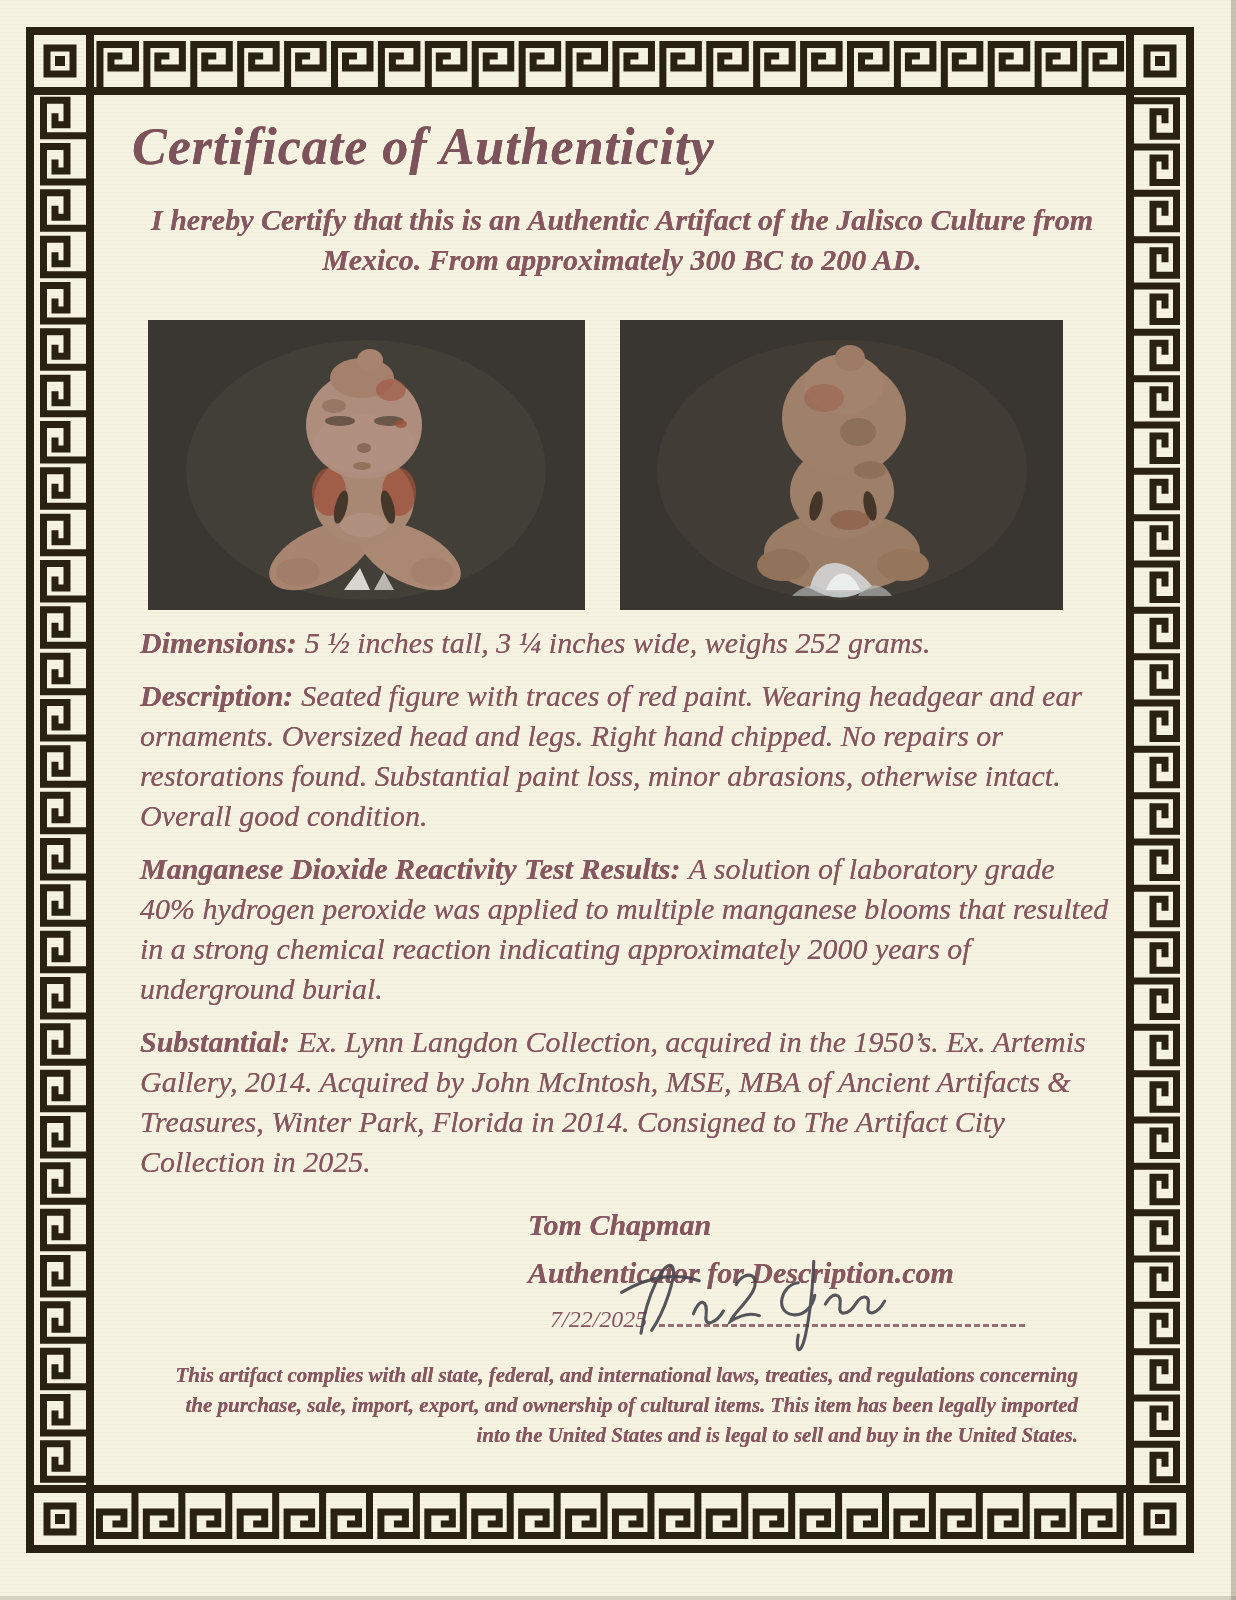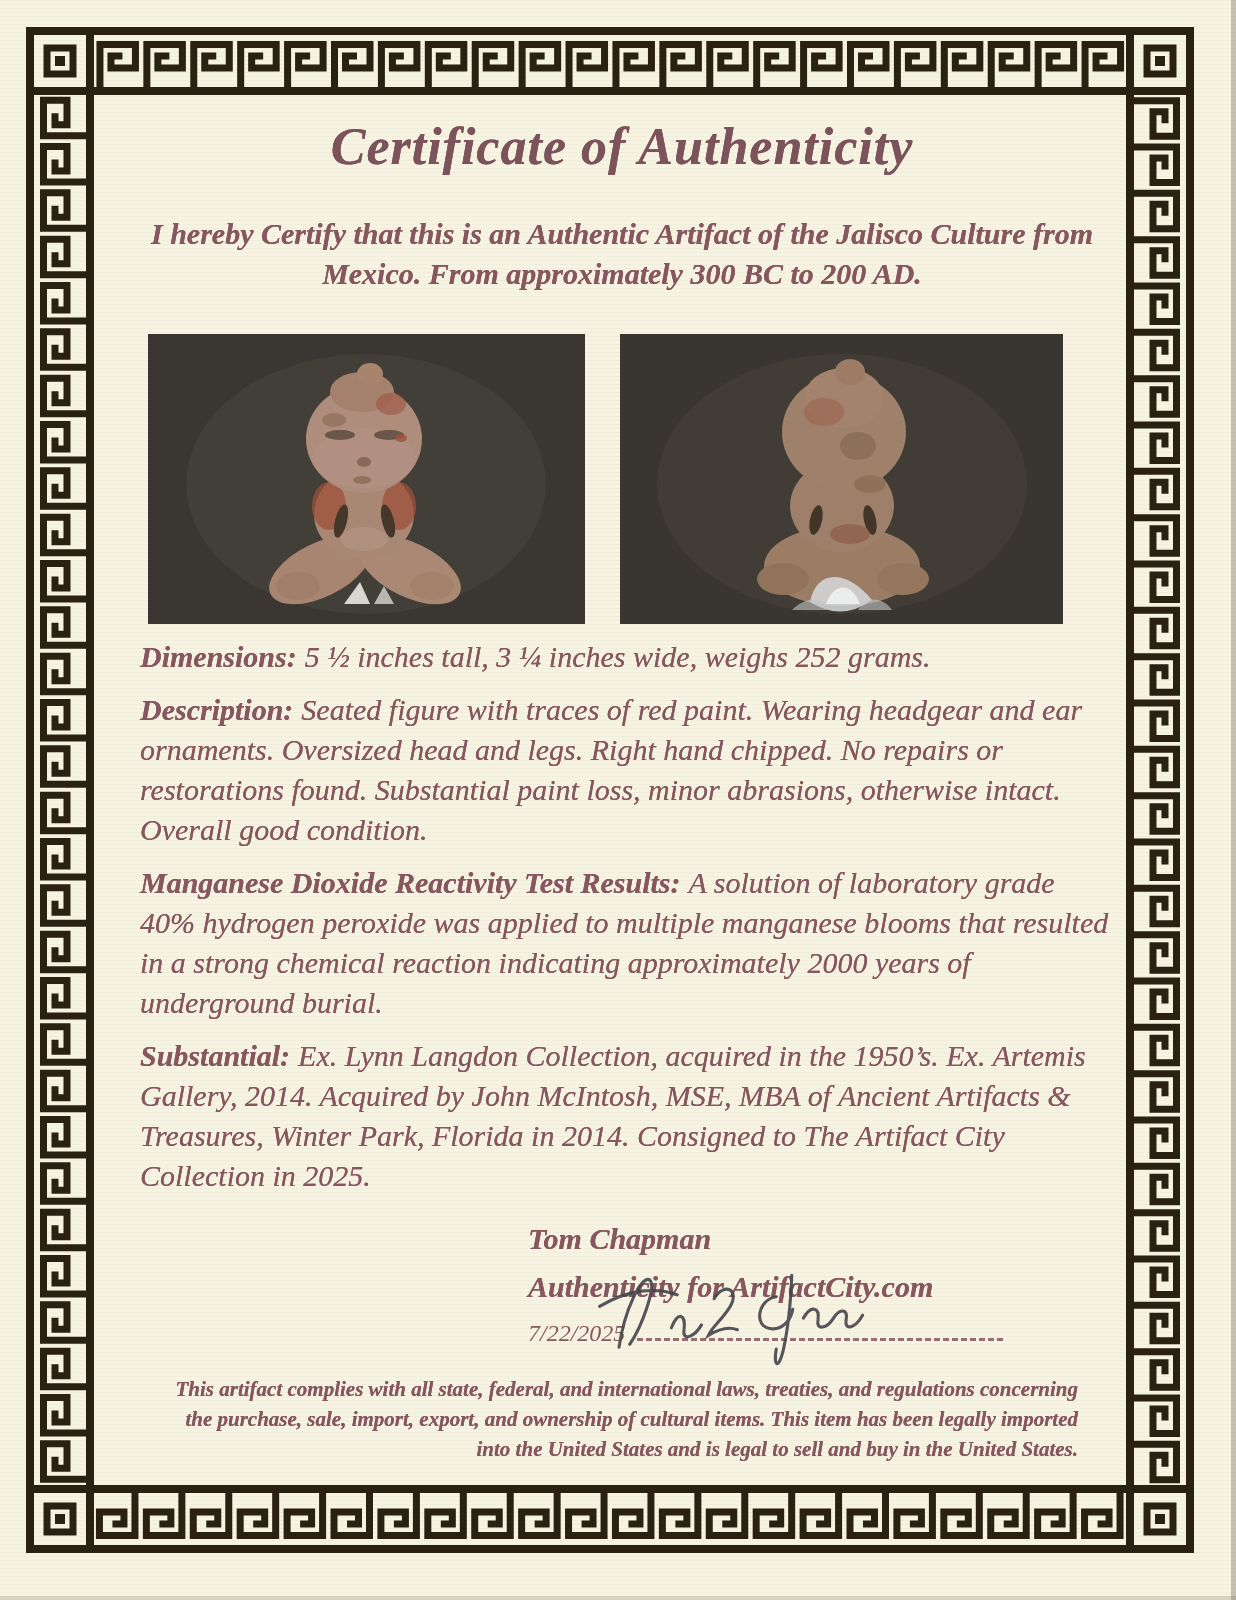--- a/index.html
+++ b/index.html
@@ -22,46 +22,46 @@
     content:"";position:absolute;left:0;right:0;bottom:0;height:4px;
     background:rgba(105,100,85,.22);pointer-events:none;
   }
   #gk-border{position:absolute;left:0;top:0;width:1236px;height:1600px;}
   .content{
     position:absolute;left:132px;top:95px;width:980px;
     color:var(--ink,#86575f);
     font-style:italic;
   }
   .title{
-    margin:22px 0 0 0;text-align:center;
+    margin:22px 0 0 0;text-align:left;
     font-size:52px;font-weight:bold;font-style:italic;
     color:var(--title-ink,#7c535a);
     letter-spacing:1px;
     text-shadow:0 0 .5px currentColor;
   }
   .intro{
-    margin:38px auto 0 auto;max-width:950px;text-align:center;
+    margin:24px auto 0 auto;max-width:950px;text-align:center;
     font-size:30px;line-height:40px;font-weight:bold;
     text-shadow:0 0 .3px currentColor;
   }
   .photos{display:flex;gap:35px;margin:40px 0 0 16px;}
   .photo{
     margin:0;background:var(--photo-background,#3a3733);
     box-shadow:0 0 0 1px rgba(255,255,255,.5) inset;
   }
   .photo svg{display:block;}
   .section{
     margin:13px 0 0 8px;font-size:30px;line-height:40px;
     text-shadow:0 0 .3px currentColor;
   }
   .section b{font-style:italic;margin-right:8px;}
   .sig-block{margin:26px 0 0 396px;}
   .sig-name{font-size:30px;font-weight:bold;text-shadow:0 0 .3px currentColor;}
   .sig-role{font-size:30px;font-weight:bold;margin-top:14px;text-shadow:0 0 .3px currentColor;}
-  .sig-date-row{position:relative;margin-top:16px;height:44px;}
+  .sig-date-row{position:relative;margin-top:16px;height:44px;margin-left:22px;}
   .sig-date{font-size:24px;}
   .dash-line{
     display:inline-block;width:366px;height:8px;margin-left:12px;
     border-bottom:3px dashed var(--ink,#86575f);opacity:.85;
     vertical-align:baseline;
   }
   .signature-svg{
     position:absolute;left:58px;top:-74px;width:330px;height:150px;
     pointer-events:none;
   }
@@ -309,21 +309,21 @@
     <p class="section">
       <b>Manganese Dioxide Reactivity Test Results:</b><span>A solution of laboratory grade 40% hydrogen peroxide was applied to multiple manganese blooms that resulted in a strong chemical reaction indicating approximately 2000 years of underground burial.</span>
     </p>
 
     <p class="section">
       <b>Substantial:</b><span>Ex. Lynn Langdon Collection, acquired in the 1950’s. Ex. Artemis Gallery, 2014. Acquired by John McIntosh, MSE, MBA of Ancient Artifacts &amp; Treasures, Winter Park, Florida in 2014. Consigned to The Artifact City Collection in 2025.</span>
     </p>
 
     <div class="sig-block">
       <div class="sig-name">Tom Chapman</div>
-      <div class="sig-role">Authenticity for ArtifactCity.com</div>
+      <div class="sig-role">Authenticator for Description.com</div>
       <div class="sig-date-row">
         <span class="sig-date">7/22/2025</span><span class="dash-line"></span>
         <svg class="signature-svg" viewBox="0 0 340 150" xmlns="http://www.w3.org/2000/svg">
           <g fill="none" stroke="#45454d" stroke-width="3.2" stroke-linecap="round" opacity="0.9">
             <path d="M34,102 C40,62 58,26 66,33 C72,40 58,80 45,99"></path>
             <path d="M14,60 C44,42 72,40 94,48"></path>
             <path d="M88,82 c7,-18 15,-14 13,2 c-2,13 11,7 18,-5"></path>
             <path d="M132,52 c11,-18 27,-9 16,9 c-9,14 -18,20 -22,29 c11,-7 22,-9 30,-6"></path>
             <path d="M196,50 c-18,2 -25,31 -5,33 c12,1 20,-9 22,-20"></path>
             <path d="M212,28 c-1,26 -3,52 -9,78 c-5,20 -10,15 -7,-2"></path>

